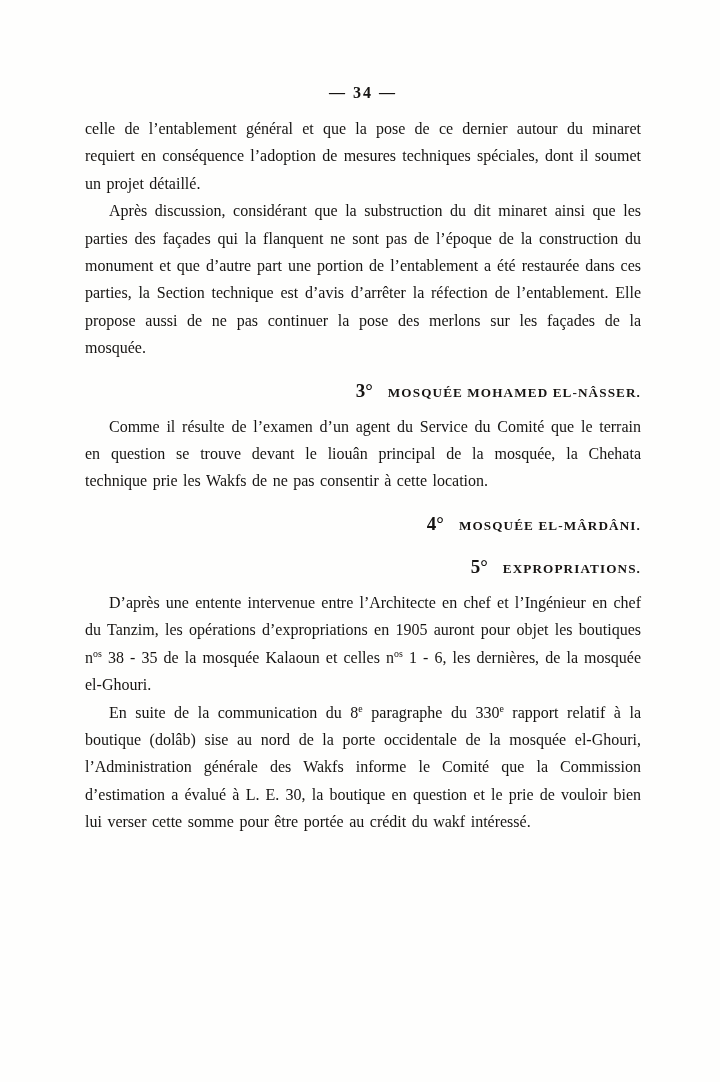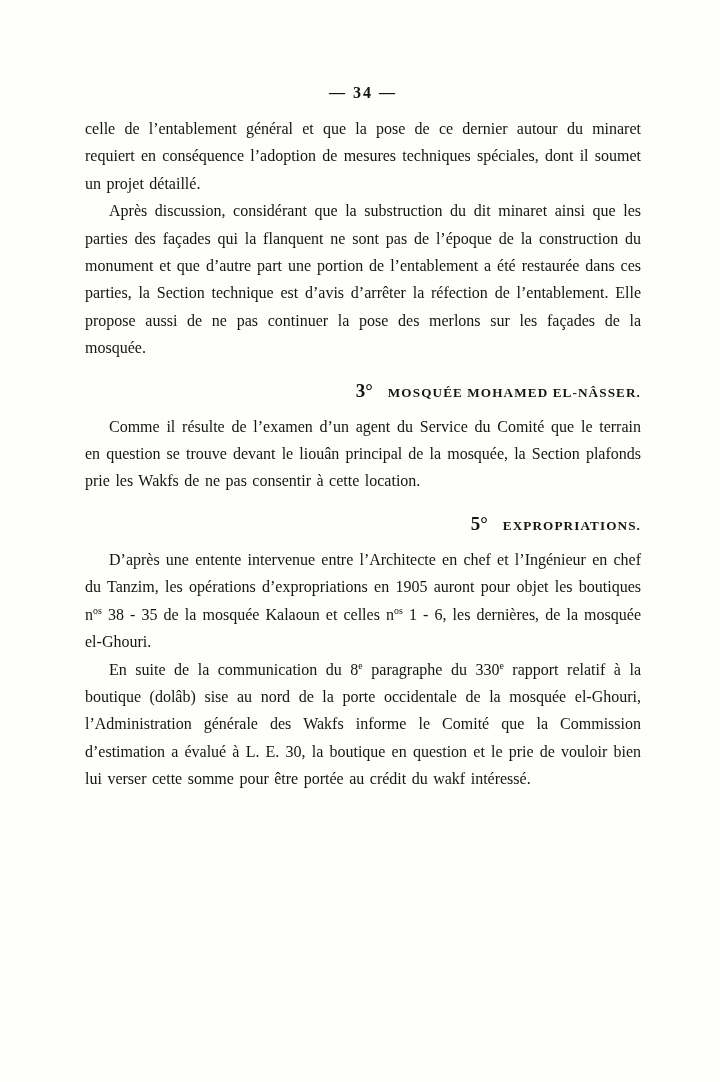--- a/index.html
+++ b/index.html
@@ -68,22 +68,26 @@
     <p class="para">celle de l’entablement général et que la pose de ce dernier autour du minaret requiert en conséquence l’adoption de mesures techniques spéciales, dont il soumet un projet détaillé.</p>
 
     <p class="para indent">Après discussion, considérant que la substruction du dit minaret ainsi que les parties des façades qui la flanquent ne sont pas de l’époque de la construction du monument et que d’autre part une portion de l’entablement a été restaurée dans ces parties, la Section technique est d’avis d’arrêter la réfection de l’entablement. Elle propose aussi de ne pas continuer la pose des merlons sur les façades de la mosquée.</p>
 
     <h2 class="section-heading">
       <span class="sec-num">3°</span>
       <span class="sec-title">MOSQUÉE MOHAMED EL-NÂSSER.</span>
     </h2>
 
 
-    <p class="para indent">Comme il résulte de l’examen d’un agent du Service du Comité que le terrain en question se trouve devant le liouân principal de la mosquée, la Section plafonds prie les Wakfs de ne pas consentir à cette location.</p>
+    <p class="para indent">Comme il résulte de l’examen d’un agent du Service du Comité que le terrain en question se trouve devant le liouân principal de la mosquée, la Chehata technique prie les Wakfs de ne pas consentir à cette location.</p>
 
+    <h2 class="section-heading">
+      <span class="sec-num">4°</span>
+      <span class="sec-title">MOSQUÉE EL-MÂRDÂNI.</span>
+    </h2>
 
 
     <h2 class="section-heading">
       <span class="sec-num">5°</span>
       <span class="sec-title">EXPROPRIATIONS.</span>
     </h2>
 
     <p class="para indent"><span>D’après une entente intervenue entre l’Architecte en chef et l’Ingénieur en chef du Tanzim, les opérations d’expropriations en 1905 auront pour objet les boutiques n</span><sup class="ord">os</sup><span> 38 - 35 de la mosquée Kalaoun et celles n</span><sup class="ord">os</sup><span> 1 - 6, les dernières, de la mosquée el-Ghouri.</span></p>
 
 

